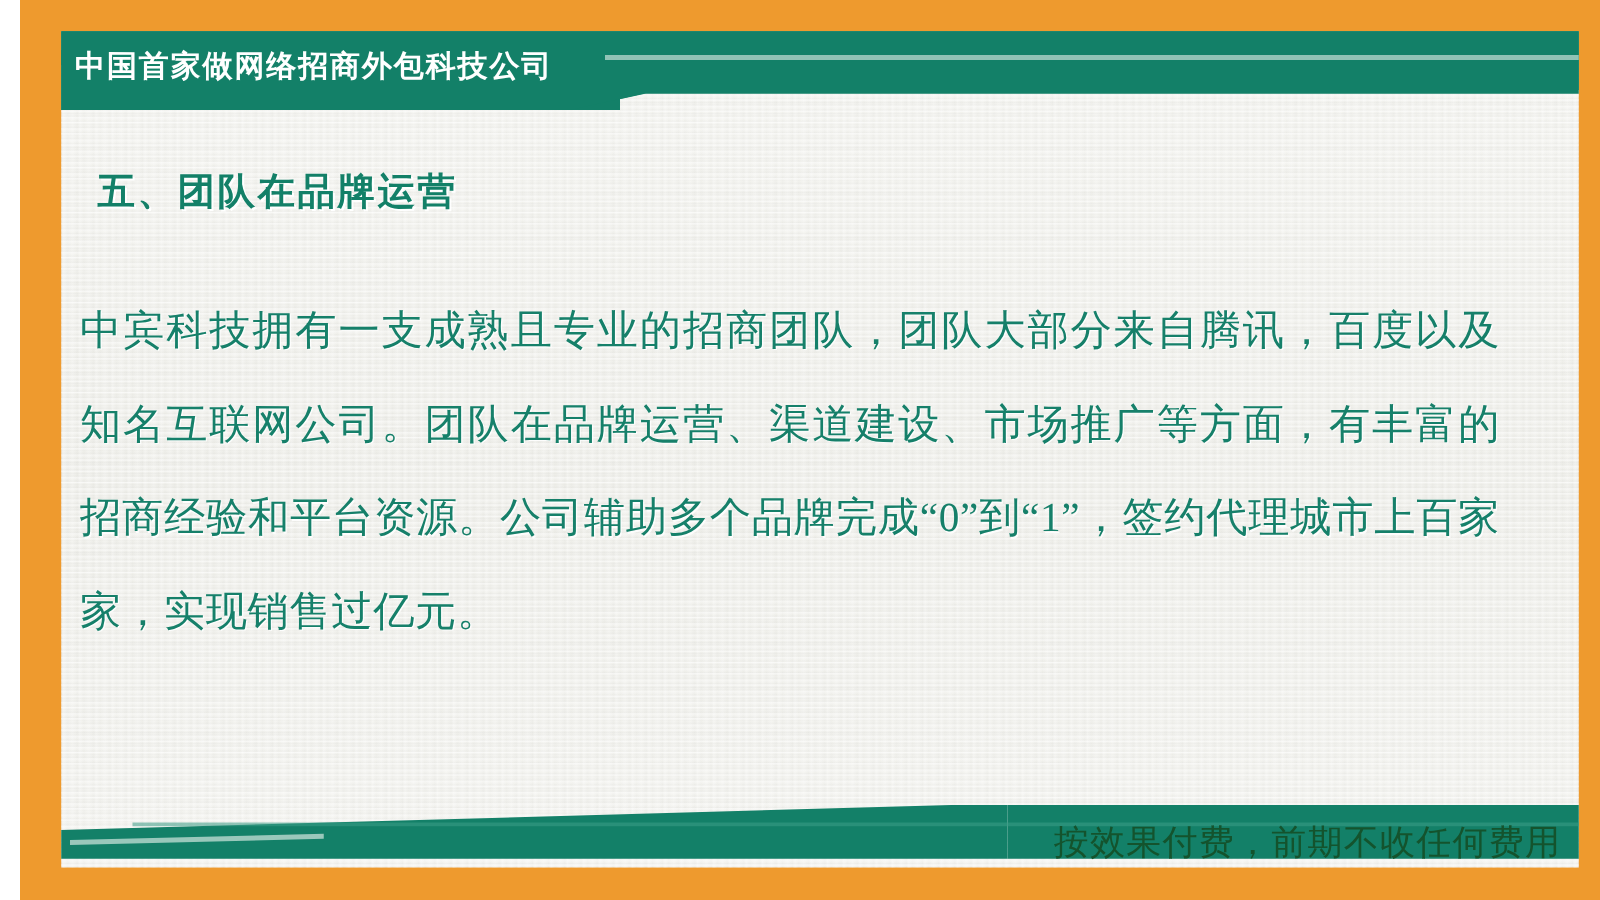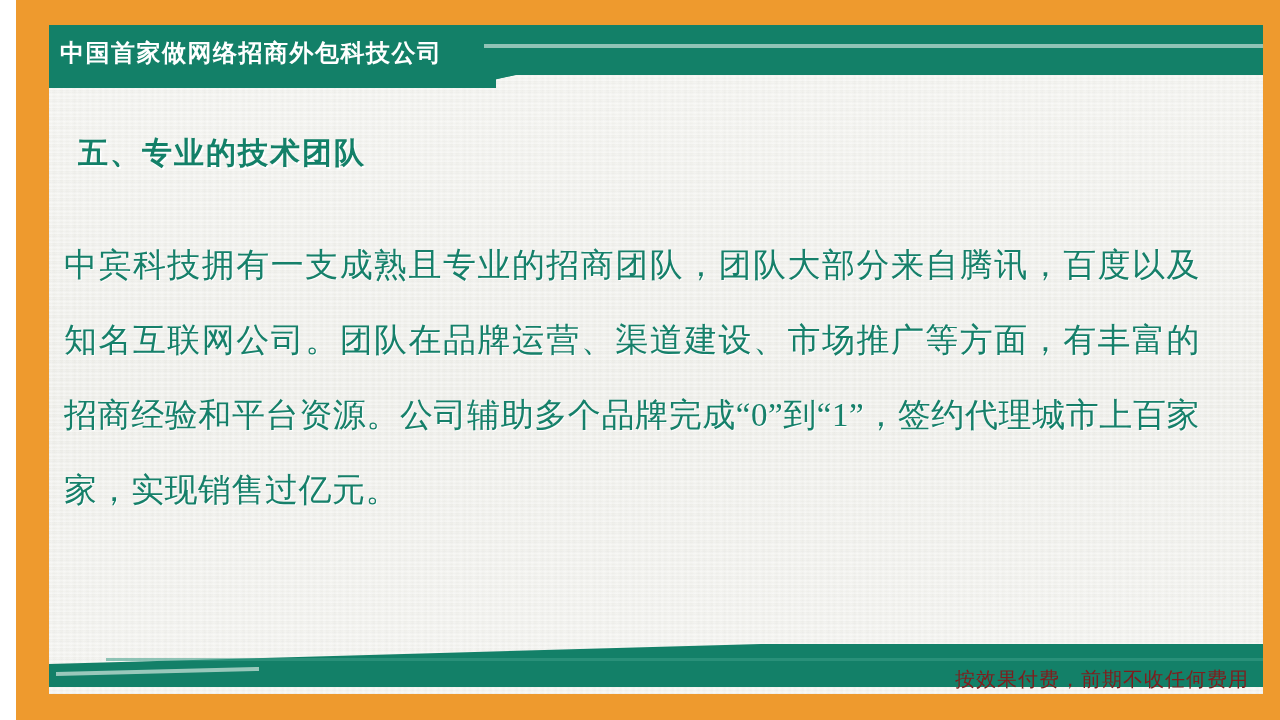--- a/index.html
+++ b/index.html
@@ -116,22 +116,22 @@
     bottom: 0;
     width: 1280px;
     height: 95px;
     pointer-events: none;
   }
 
   .footer-text {
     position: absolute;
     right: 47px;
     bottom: 27px;
-    color: #7f1d1d;
-    font-size: 20px;
+    color: #14532d;
+    font-size: 28px;
     font-weight: 500;
     letter-spacing: 1px;
     white-space: nowrap;
     font-family: Liberation Serif, serif;
   }
 </style>
 </head>
 <body>
 
 <div class="slide">
@@ -144,21 +144,21 @@
     <polygon points="33,25 480,25 480,88 33,88" fill="#138068"></polygon>
     <polygon points="480,25 1247,25 1247,72 512,72 440,88 480,88" fill="#138068"></polygon>
 
     <polygon points="75,44 1247,44 1247,48 75,48" fill="#A8CFC4" opacity="0.85"></polygon>
 
     <polygon points="33,40 468,40 468,52 33,52" fill="#138068"></polygon>
   </svg>
 
   <div class="header-title">中国首家做网络招商外包科技公司</div>
 
-  <div class="section-heading">五、专业的技术团队</div>
+  <div class="section-heading">五、团队在品牌运营</div>
 
   <div class="body-copy">中宾科技拥有一支成熟且专业的招商团队，团队大部分来自腾讯，百度以及知名互联网公司。团队在品牌运营、渠道建设、市场推广等方面，有丰富的招商经验和平台资源。公司辅助多个品牌完成“0”到“1”，签约代理城市上百家家，实现销售过亿元。</div>
 
   <svg class="footer-shape" viewBox="0 0 1280 95" width="1280" height="95" preserveAspectRatio="none">
 
     <polygon points="33,39 745,19 790,19 790,62 33,62" fill="#138068"></polygon>
 
     <polygon points="745,19 1247,19 1247,62 790,62 790,19" fill="#138068"></polygon>
 
     <polygon points="40,47 243,42 243,46 40,51" fill="#A8CFC4" opacity="0.9"></polygon>

